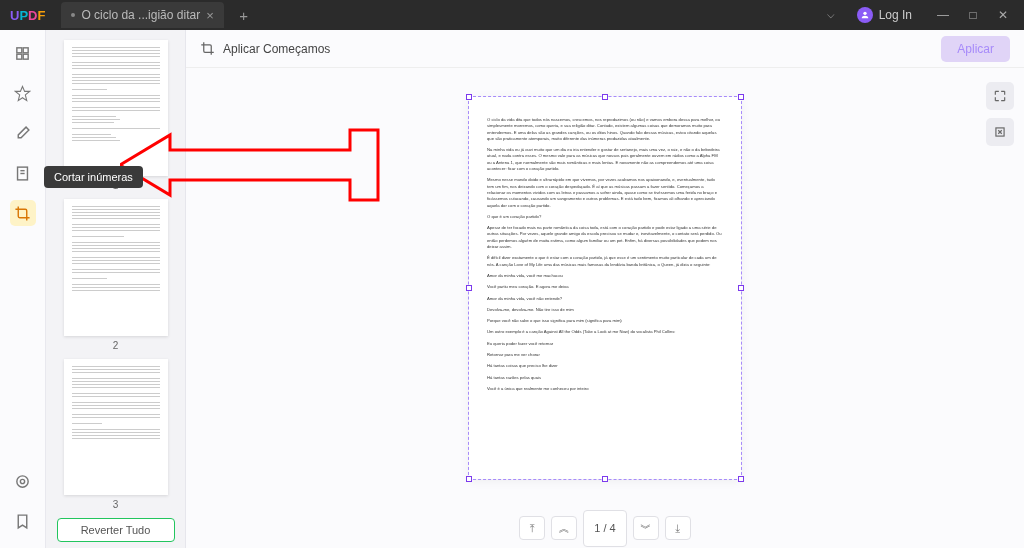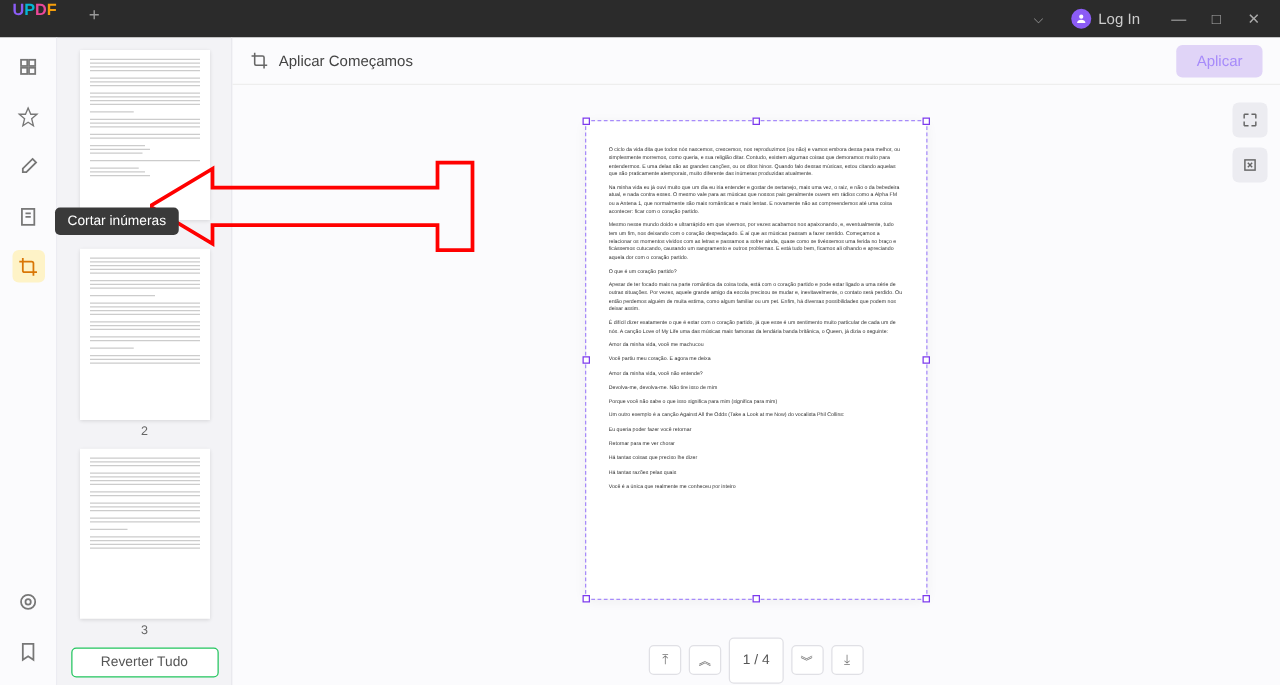--- a/index.html
+++ b/index.html
@@ -1,17 +1,17 @@
 <!DOCTYPE html>
 <html><head>
 <meta charset="utf-8">
 <style>
 *{margin:0;padding:0;box-sizing:border-box;font-family:-apple-system,BlinkMacSystemFont,"Segoe UI",sans-serif}
 body{width:1024px;height:548px;background:#2b2b2b;overflow:hidden;position:relative}
-.titlebar{height:30px;background:#2b2b2b;display:flex;color:#bbb;font-size:12px}
+.titlebar{height:30px;background:#2b2b2b;display:flex;align-items:center;color:#bbb;font-size:12px}
 .logo{padding:0 10px;font-weight:700;font-size:13px}
 .logo .u{color:#8b5cf6}.logo .p{color:#06b6d4}.logo .d{color:#ec4899}.logo .f{color:#f59e0b}
 .menu{display:flex;gap:0}
 .menu-item{padding:0 14px;line-height:30px;cursor:pointer}
 .tab{display:flex;align-items:center;background:#3a3a3a;border-radius:4px 4px 0 0;padding:0 10px;margin-left:6px;height:26px;gap:6px}
 .tab-dot{width:4px;height:4px;border-radius:50%;background:#888}
 .tab-close{font-size:13px;color:#999;cursor:pointer}
 .tab-add{width:24px;height:24px;display:flex;align-items:center;justify-content:center;margin-left:8px;color:#999;cursor:pointer;font-size:15px}
 .titlebar-right{margin-left:auto;display:flex;align-items:center;gap:8px;padding-right:6px}
 .caret{color:#999;font-size:10px;padding:0 6px;cursor:pointer}
@@ -49,20 +49,25 @@
 .pg-btn{width:26px;height:24px;background:#fff;border:1px solid #e0e0e5;border-radius:4px;display:flex;align-items:center;justify-content:center;cursor:pointer;color:#777;font-size:11px}
 .pg-info{padding:0 10px;font-size:11px;color:#555;background:#fff;border:1px solid #e0e0e5;border-radius:4px;height:37px;display:flex;align-items:center}
 .tooltip{position:absolute;left:44px;top:166px;background:#3a3a3a;color:#fff;font-size:11px;padding:5px 10px;border-radius:4px;z-index:20}
 .arrow{position:absolute;left:120px;top:120px;z-index:15;pointer-events:none}
 </style>
 </head>
 <body>
 
 <div class="titlebar">
   <span class="logo"><span class="u">U</span><span class="p">P</span><span class="d">D</span><span class="f">F</span></span>
+  <div class="tab">
+    <span class="tab-dot"></span>
+    <span>O ciclo da ...igião ditar</span>
+    <span class="tab-close">×</span>
+  </div>
   <div class="tab-add">+</div>
   <div class="titlebar-right">
     <span class="caret">⌵</span>
     <div class="login-btn">
       <span class="login-av">
           <svg viewBox="0 0 24 24" width="10" height="10" fill="#fff">
             <circle cx="12" cy="8" r="4"></circle>
             <path d="M4 20c0-4 4-6 8-6s8 2 8 6"></path>
           </svg>
         </span>

